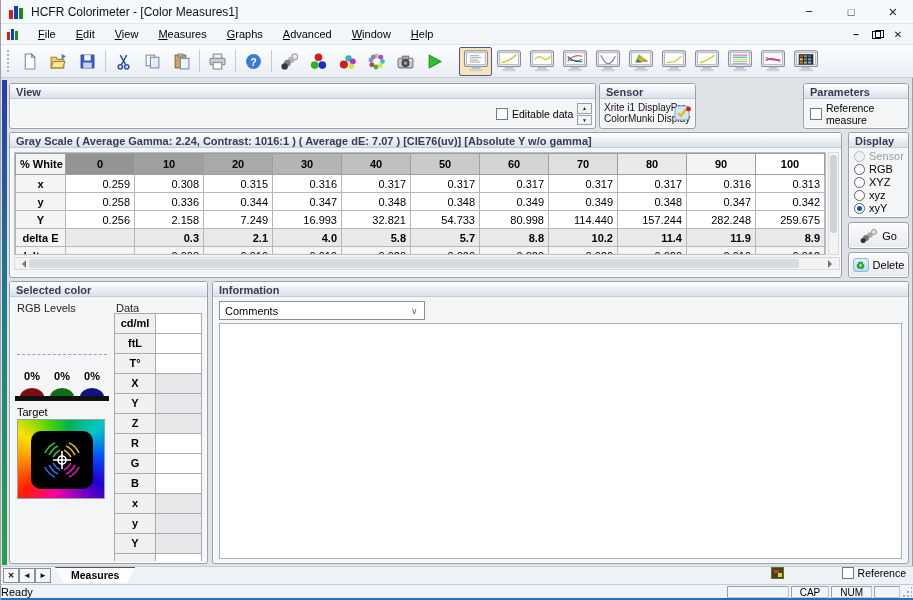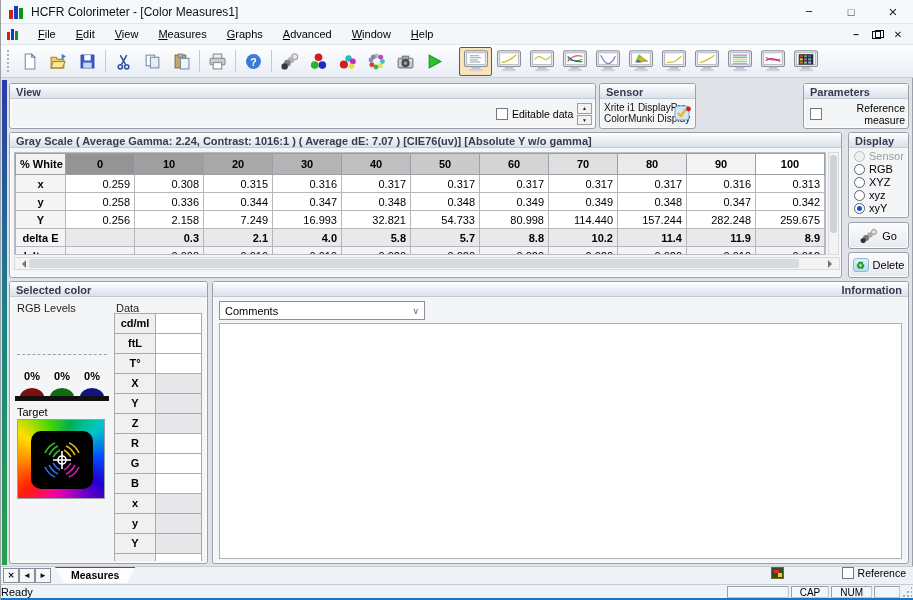--- a/index.html
+++ b/index.html
@@ -66,21 +66,21 @@
   #edge-strip { position:absolute; left:1px; top:80px; width:5px; height:485px;
      background:linear-gradient(#2a3aa8, #1f7d8a 45%, #27a04a); }
 
   
   #view-group { left:8px; top:83px; width:587px; height:46px; }
   .combo { position:relative; background:#fff; border:1px solid #8a9099; height:19px;
            display:flex; align-items:center; padding:0 18px 0 5px; }
   .combo .chev { position:absolute; right:5px; top:4px; width:8px; height:8px; color:#606870; font-size:9px; }
   .combo .chev::before { content:"\2228"; }
   #view-combo { position:absolute; left:5px; top:21px; width:470px; }
-  .checkbox { display:flex; align-items:center; gap:4px;text-align:right; }
+  .checkbox { display:flex; align-items:center; gap:4px; }
   .cb-box { width:12px; height:12px; background:#fff; border:1px solid #707880; flex:0 0 auto; }
   #editable-check { position:absolute; left:486px; top:24px; }
   #view-spinner { position:absolute; left:567px; top:19px; width:15px; height:22px; display:flex; flex-direction:column; gap:1px; }
   .spin { flex:1; background:#f2f2f2; border:1px solid #9aa0a8; font-size:5px; line-height:8px; text-align:center; color:#222; }
 
   #sensor-group { left:598px; top:83px; width:97px; height:46px; }
   .panel-body { position:relative; padding:3px 4px; }
   .sensor-text { font-size:10px; line-height:11px; color:#111; }
   .edit-icon { position:absolute; right:3px; top:5px; }
 
@@ -147,21 +147,21 @@
   #target-inner svg { position:absolute; inset:0; }
   #sc-table-wrap { position:absolute; left:104px; top:31px; width:90px; height:248px; overflow:hidden; }
   .sc-row { display:flex; height:20px; }
   .sc-label { width:42px; background:#f0f0f0; border:1px solid #a8acb2; border-bottom:none; font-weight:bold;
               text-align:center; line-height:19px; }
   .sc-row:last-child .sc-label { border-bottom:1px solid #a8acb2; }
   .sc-value { width:46px; border:1px solid #a8acb2; border-left:none; border-bottom:none; background:#fff; }
   .sc-value.shaded { background:#e8e8ea; }
 
   
-  #info-group { left:211px; top:281px; width:697px; height:283px;text-align:right; }
+  #info-group { left:211px; top:281px; width:697px; height:283px; }
   #info-combo { position:absolute; left:6px; top:19px; width:206px; }
   #info-textarea { position:absolute; left:6px; top:41px; width:683px; height:236px; background:#fff; border:1px solid #aab0b6; }
 
   
   #tabbar { position:absolute; left:0; top:566px; width:913px; height:18px; background:#eef1f5;
             border-top:1px solid #c6ccd4; display:flex; align-items:flex-start; }
   .nav-btn { width:16px; height:15px; margin-top:1px; background:#f6f7f9; border:1px solid #8a9099;
              font-size:8px; line-height:13px; text-align:center; color:#111; font-weight:bold; }
   .nav-btn:first-child { margin-left:2px; }
   #measures-tab { margin-left:4px; height:16px; padding:1px 16px 0 16px; background:#fdfdfd; font-weight:bold; font-size:10.5px;

